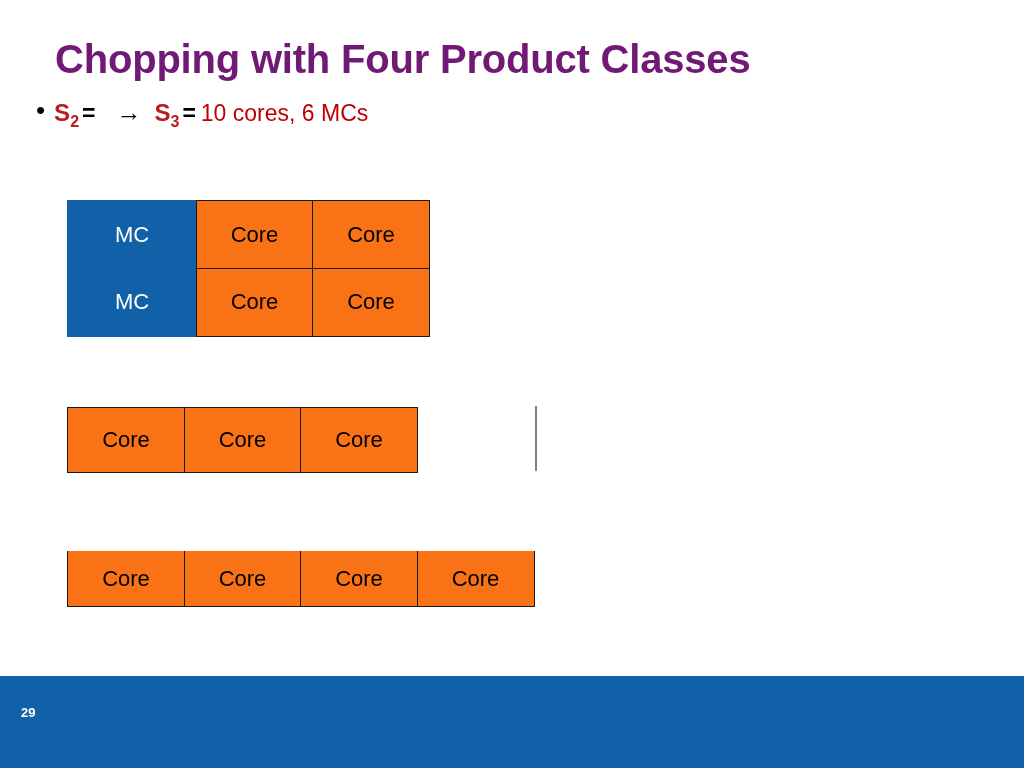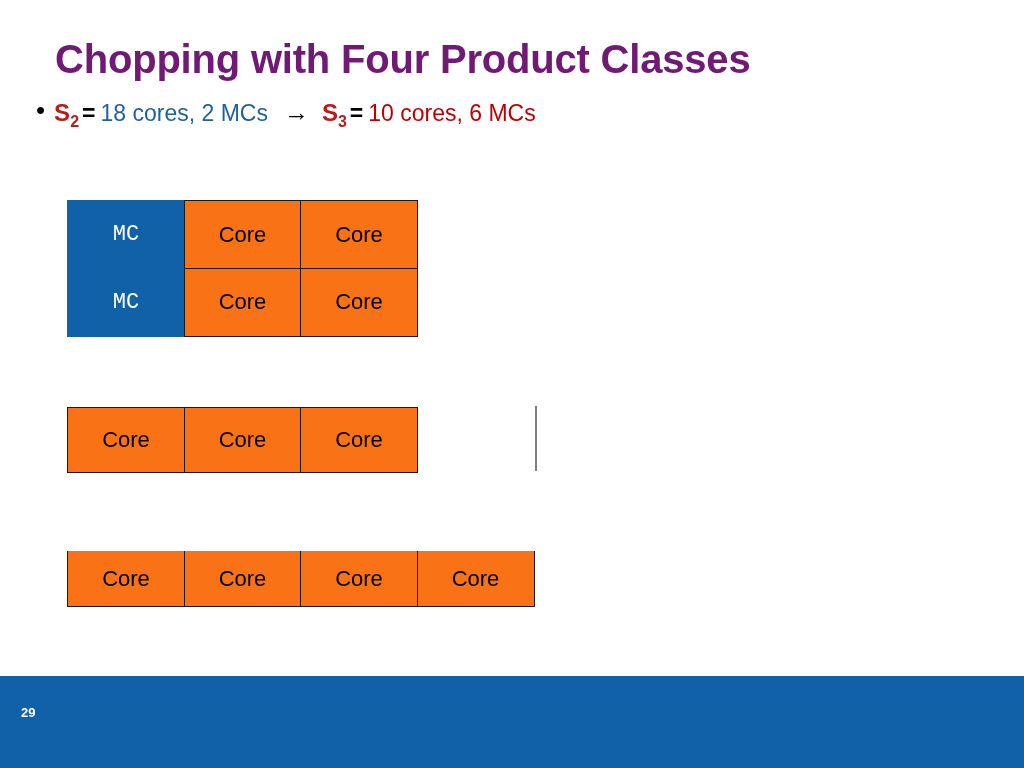--- a/index.html
+++ b/index.html
@@ -98,21 +98,21 @@
   }
   .cell.mc {
     background: #1161a8;
     color: #ffffff;
     border-color: #1161a8;
   }
 
   
   #grid-s2 { left: 67px; top: 200px; }
   #grid-s2 .cell { width: 118px; height: 69px; }
-  #grid-s2 .cell.mc { width: 118px; font-family: Liberation Mono, monospace; }
+  #grid-s2 .cell.mc { width: 130px; }
 
   
   #grid-row3 { left: 67px; top: 407px; }
   #grid-row3 .cell { width: 118px; height: 66px; }
 
   
   #grid-row4 { left: 67px; top: 551px; }
   #grid-row4 .cell {
     width: 118px;
     height: 56px;
@@ -149,21 +149,20 @@
 </style>
 </head>
 <body>
 
 <div class="slide-title">Chopping with Four Product Classes</div>
 
 <div class="bullet-line">
   <span class="bullet-dot">•</span>
   <span class="sym"><span>S</span><sub>2</sub></span>
   <span class="eq">=</span>
-  <span class="val-blue">18 cores, 2 MCs</span>
   <span class="arrow">→</span>
   <span class="sym"><span>S</span><sub>3</sub></span>
   <span class="eq">=</span>
   <span class="val-red">10 cores, 6 MCs</span>
 </div>
 
 <div class="grid" id="grid-s2">
     <div class="grid-row">
       <div class="cell mc">MC</div>
       <div class="cell">Core</div>

